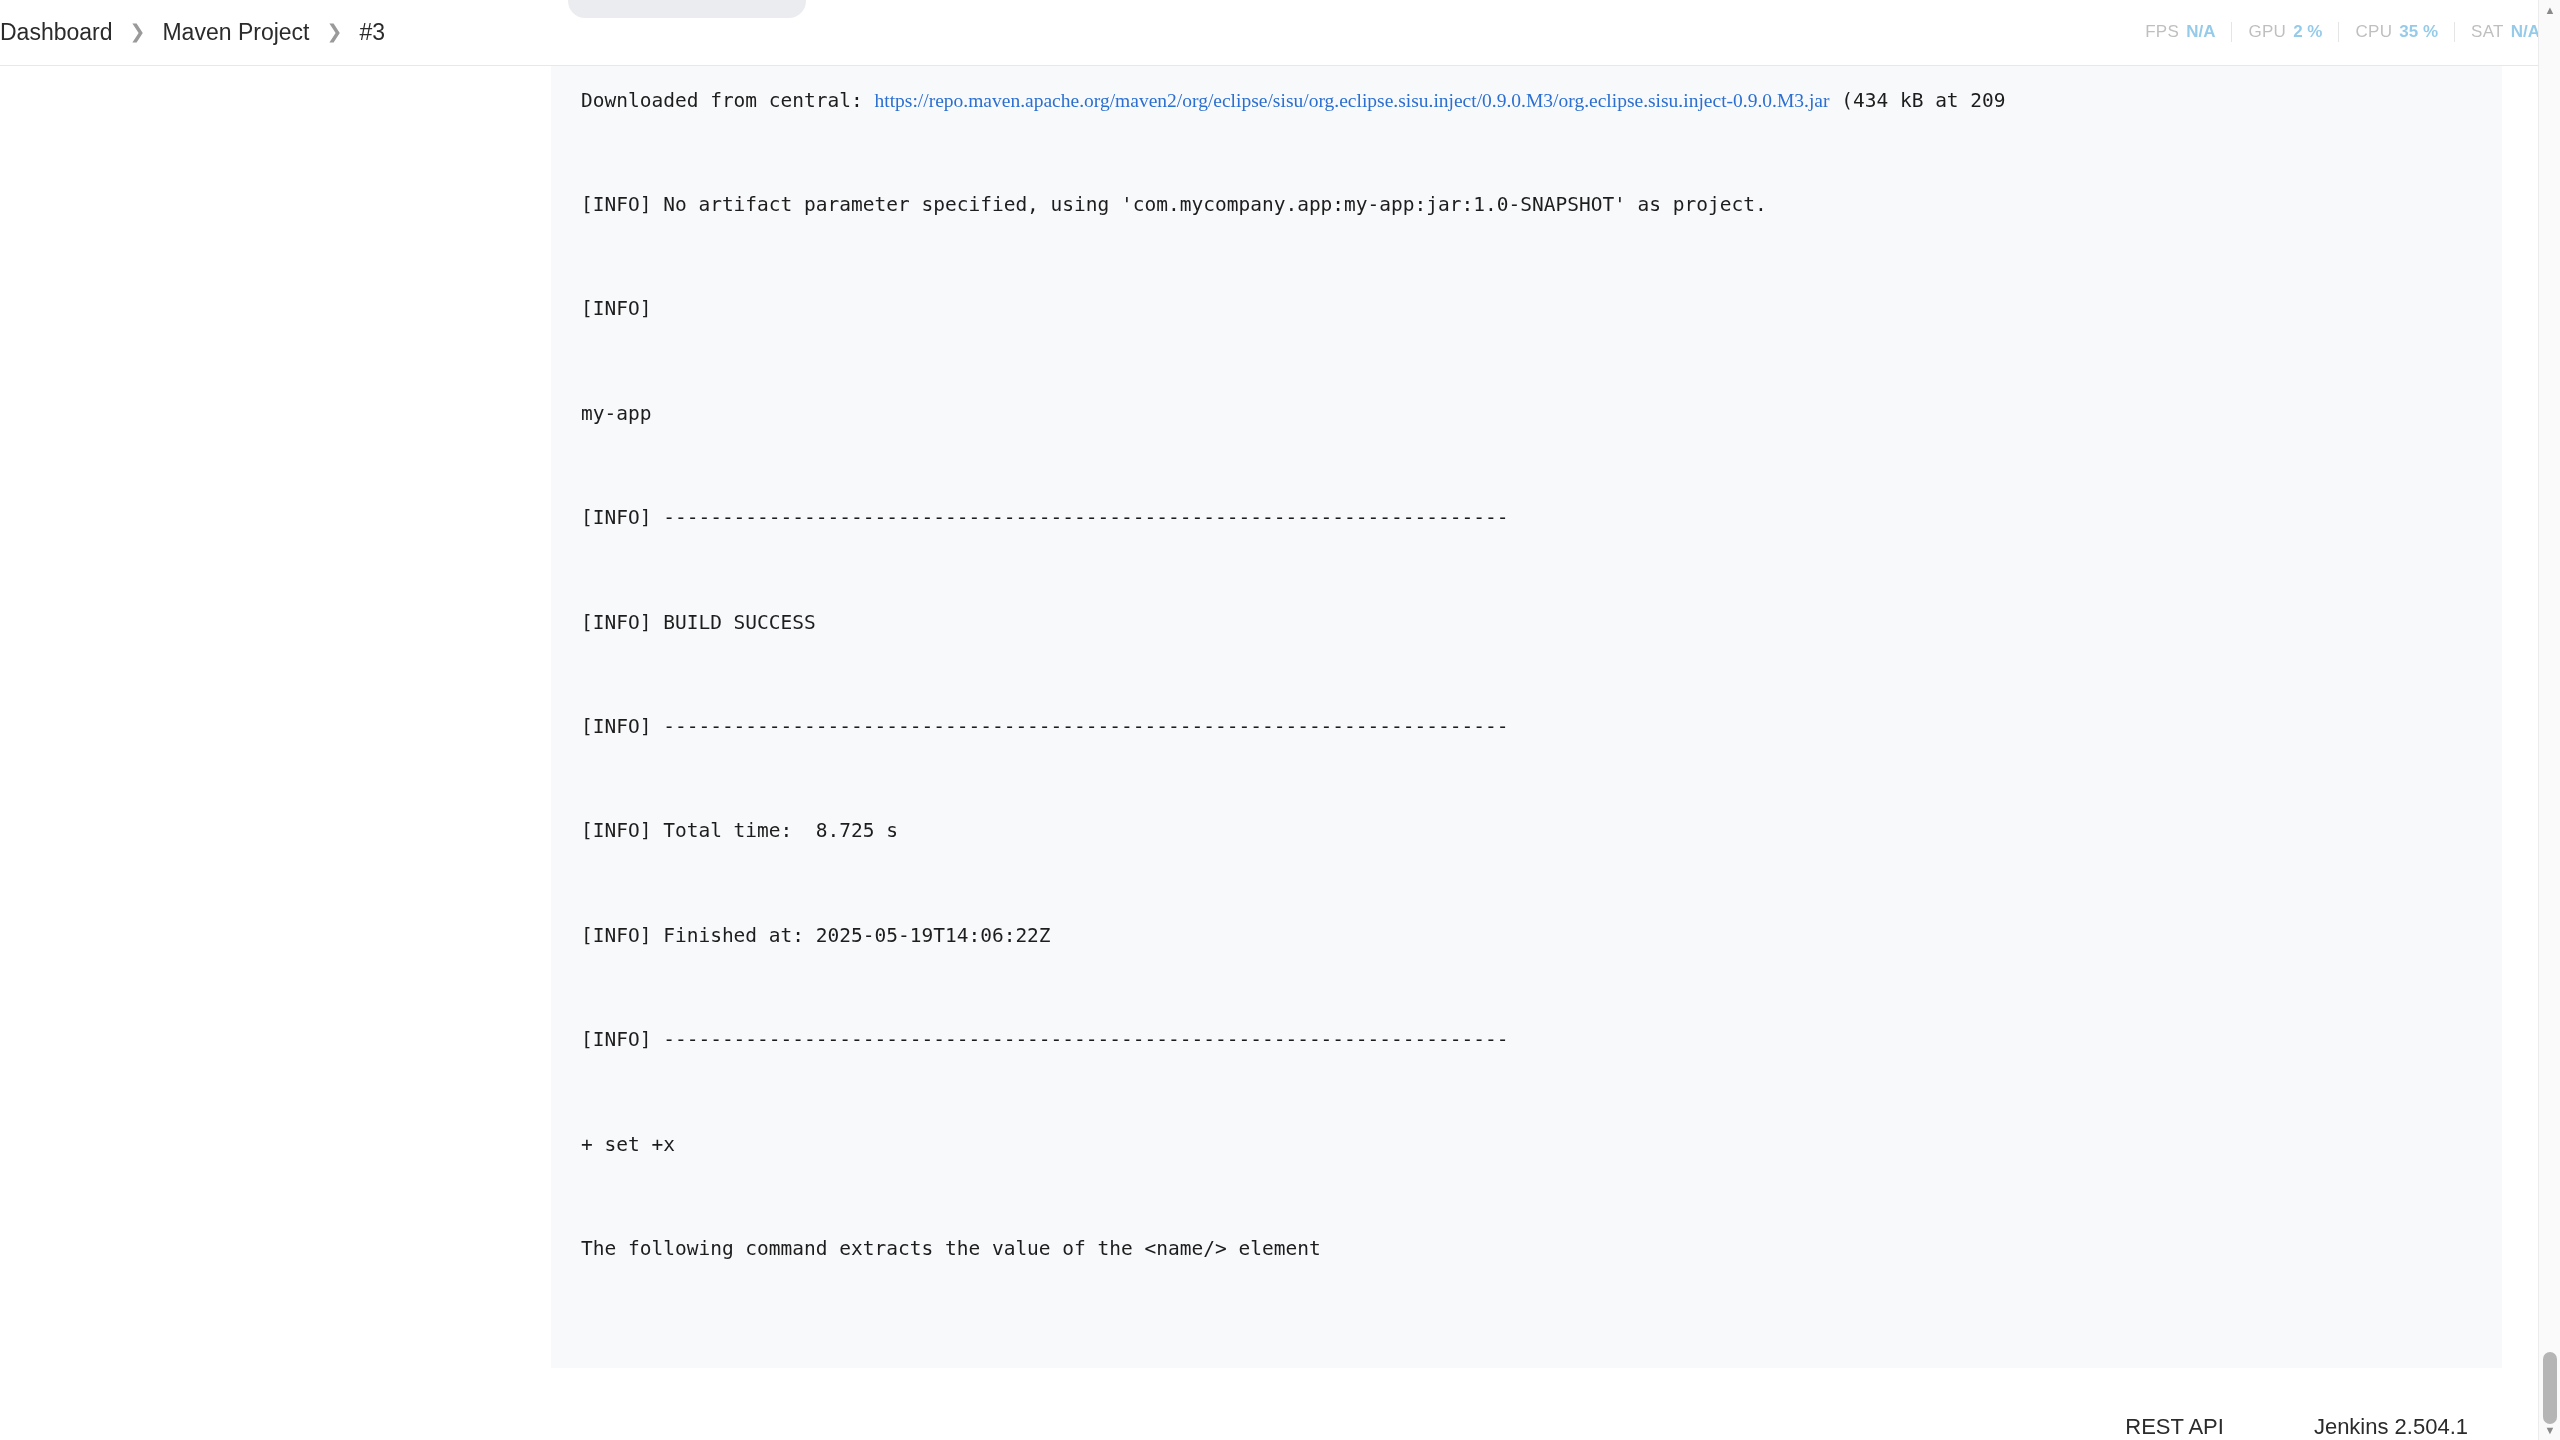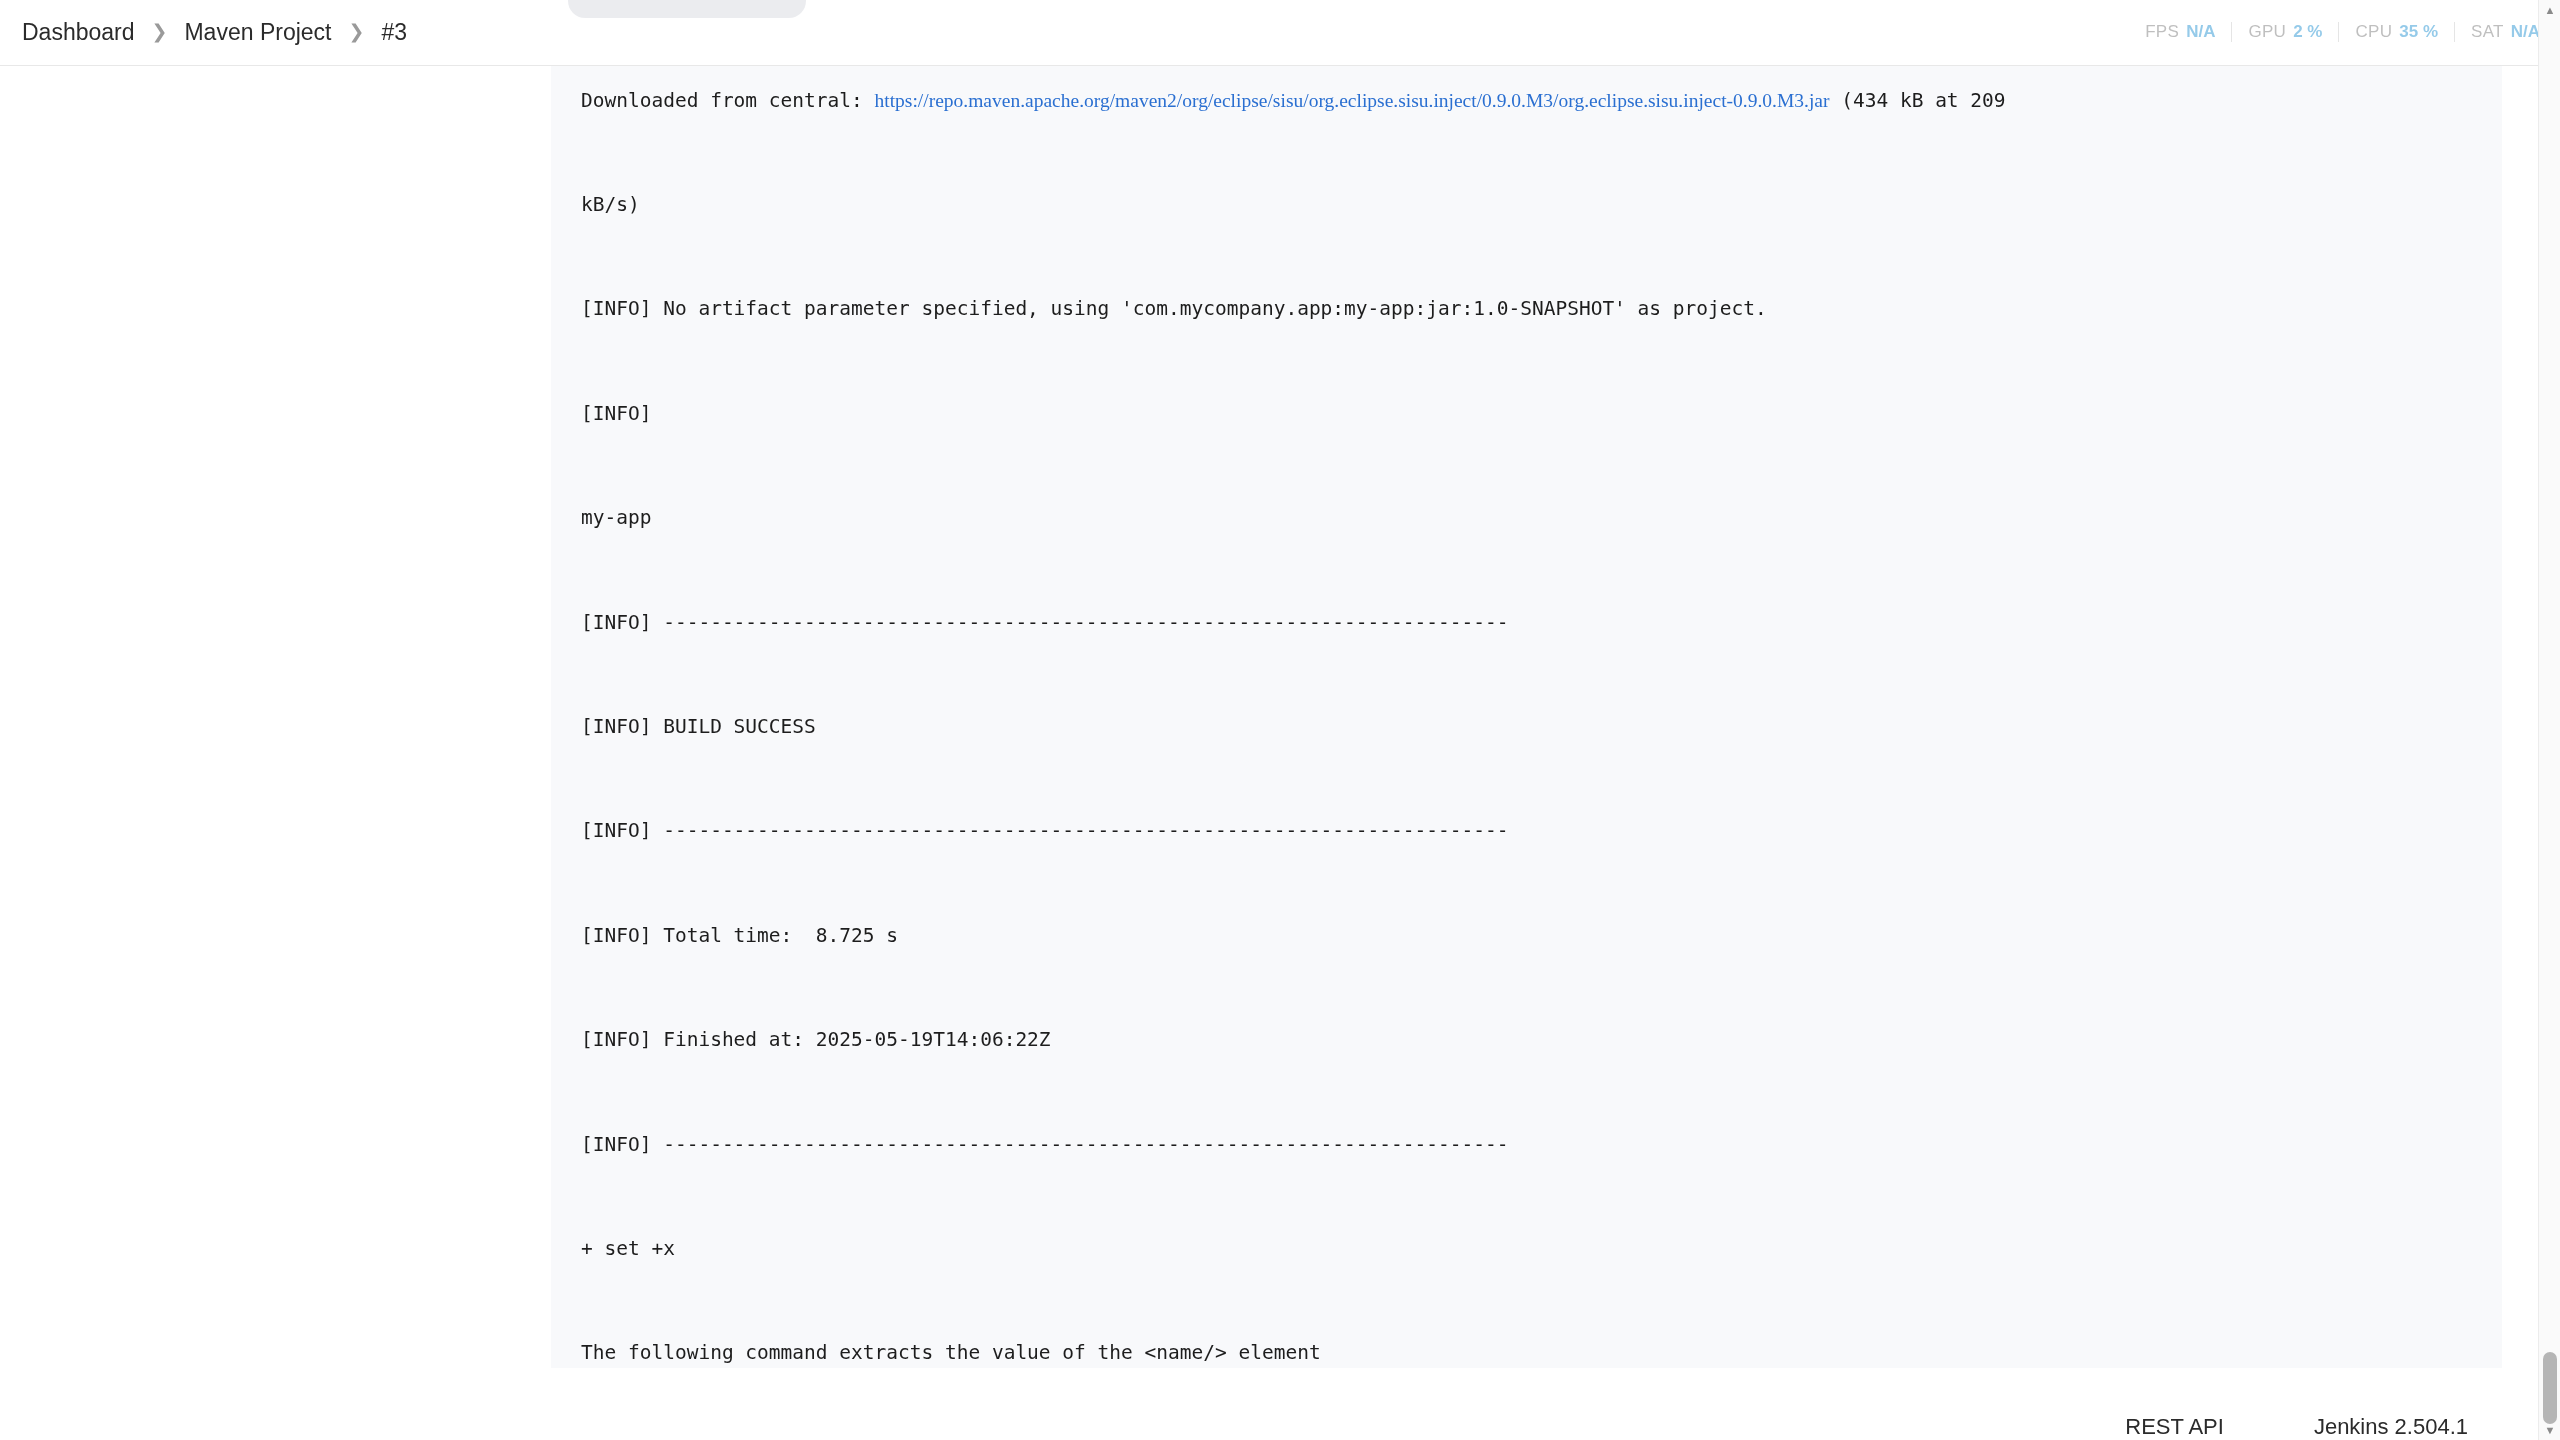--- a/index.html
+++ b/index.html
@@ -13,21 +13,20 @@
 
   
   .topbar {
     position: absolute;
     top: 0; left: 0;
     width: 2560px; height: 66px;
     background: #ffffff;
     border-bottom: 1px solid #e8e8e8;
     display: flex;
     align-items: center;
-    padding-left: 22px;
     z-index: 5;
   }
   .crumb {
     font-size: 23px;
     color: #2b2b2b;
     text-decoration: none;
     white-space: nowrap;
   }
   .crumb.link { color: #2b2b2b; }
   .crumb-sep {
@@ -173,21 +172,20 @@
   <div class="hud-item">
     <span class="hud-label">SAT</span>
     <span class="hud-value">N/A</span>
   </div>
 </div>
 
 <div class="console-wrap">
   <div class="console">
     <div class="console-pre">
       <span class="line"><span>Downloaded from central: </span><a class="urllink" href="#">https://repo.maven.apache.org/maven2/org/eclipse/sisu/org.eclipse.sisu.inject/0.9.0.M3/org.eclipse.sisu.inject-0.9.0.M3.jar</a><span> (434 kB at 209</span></span>
-      <span class="line">kB/s)</span>
       <span class="line">[INFO] No artifact parameter specified, using 'com.mycompany.app:my-app:jar:1.0-SNAPSHOT' as project.</span>
       <span class="line">[INFO]</span>
       <span class="line">my-app</span>
       <span class="line">[INFO] ------------------------------------------------------------------------</span>
       <span class="line">[INFO] BUILD SUCCESS</span>
       <span class="line">[INFO] ------------------------------------------------------------------------</span>
       <span class="line">[INFO] Total time:  8.725 s</span>
       <span class="line">[INFO] Finished at: 2025-05-19T14:06:22Z</span>
       <span class="line">[INFO] ------------------------------------------------------------------------</span>
       <span class="line">+ set +x</span>

